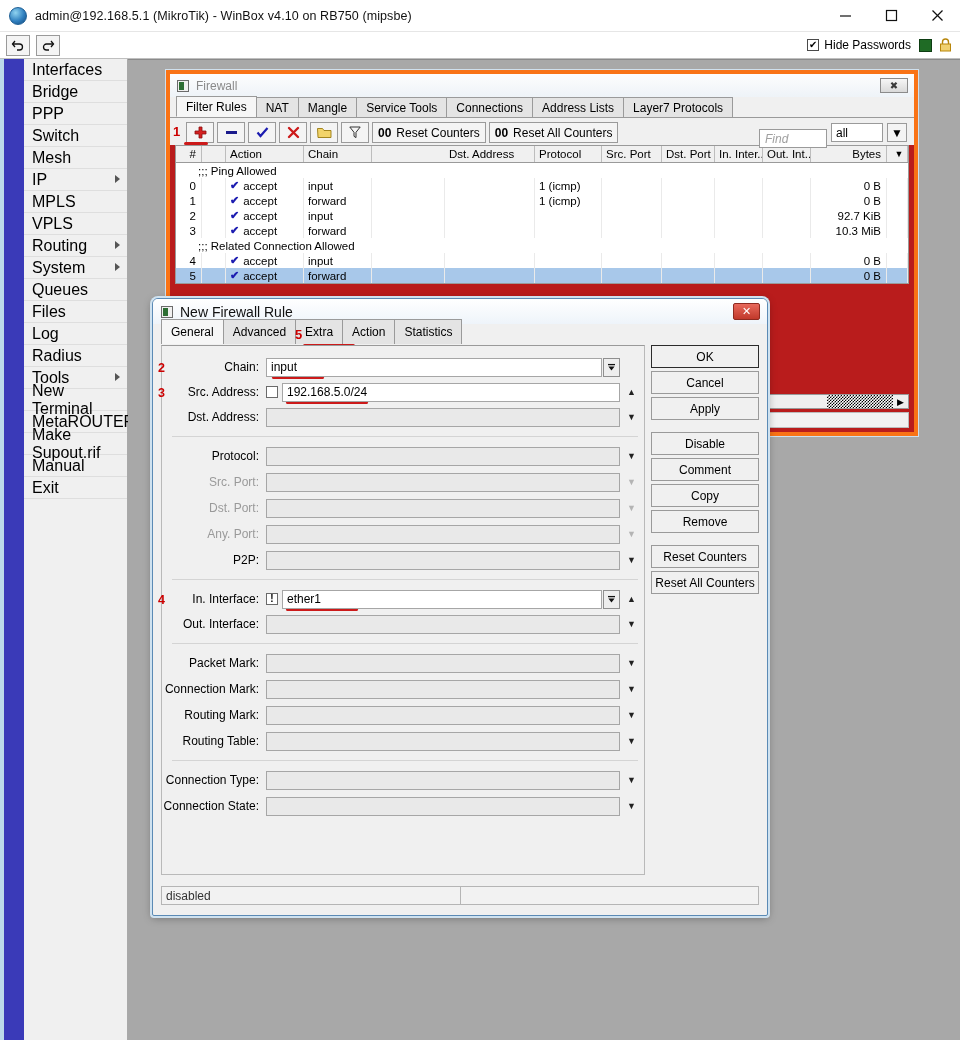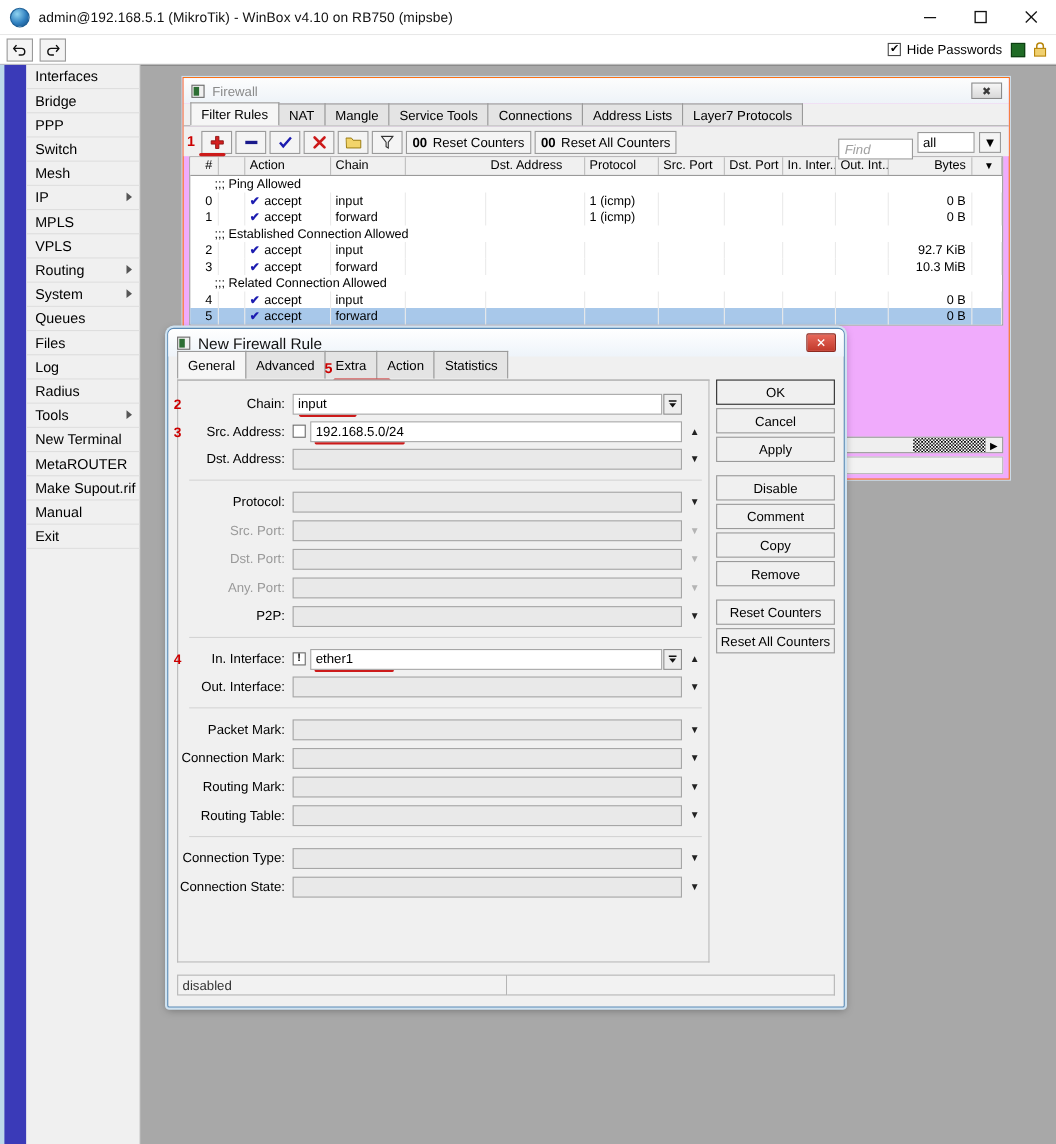--- a/index.html
+++ b/index.html
@@ -61,39 +61,39 @@
     border-left:4px solid #bcd9ea;
   }
 
   
   #sidebar {
     position:absolute; left:24px; top:59px; width:104px; height:981px;
     background:#f0f0f0; border-right:1px solid #a9a9a9;
   }
   .sb-item {
     height:22px; display:flex; align-items:center;
-    padding-left:8px; font-size:13px; color:#000;
+    padding-left:8px; font-size:16px; color:#000;
     border-bottom:1px solid #dedede; position:relative;
   }
   .sb-arrow {
     position:absolute; right:7px; top:6px;
     width:0; height:0; border-left:5px solid #555;
     border-top:4px solid transparent; border-bottom:4px solid transparent;
   }
 
   
   #workspace {
     position:absolute; left:128px; top:59px; width:832px; height:981px;
     background:#a8a8a8; border-top:1px solid #8a8a8a;
   }
 
   
   #fw-win {
     position:absolute; left:166px; top:70px; width:752px; height:366px;
-    background:#f0abfc; border:1px solid #f97316;
+    background:#b91c1c; border:4px solid #f97316;
     box-shadow:0 0 0 1px #cfe0ee;
   }
   #fw-titlebar {
     height:23px; display:flex; align-items:center;
     background:linear-gradient(#fdfdfd,#eef3f8);
     padding-left:7px;
   }
   #fw-ico {
     width:12px; height:12px; margin-right:7px;
     background:#f0f0f0; border:1px solid #6b6b6b; position:relative;
@@ -514,21 +514,20 @@
           <div class="td" style="width: 73px;"></div>
           <div class="td" style="width: 90px;"></div>
           <div class="td" style="width: 67px;">1 (icmp)</div>
           <div class="td" style="width: 60px;"></div>
           <div class="td" style="width: 53px;"></div>
           <div class="td" style="width: 48px;"></div>
           <div class="td" style="width: 48px;"></div>
           <div class="td num" style="width: 76px;">0 B</div>
           <div class="td" style="flex: 1 1 0%;"></div>
         </div>
-        <div class="cmt-row">;;; Established Connection Allowed</div>
         <div class="fw-row">
           <div class="td num" style="width: 26px;">2</div>
           <div class="td" style="width: 24px;"></div>
           <div class="td" style="width: 78px;">
             <span class="chk">✔</span>
             <span>accept</span>
           </div>
           <div class="td" style="width: 68px;">input</div>
           <div class="td" style="width: 73px;"></div>
           <div class="td" style="width: 90px;"></div>

